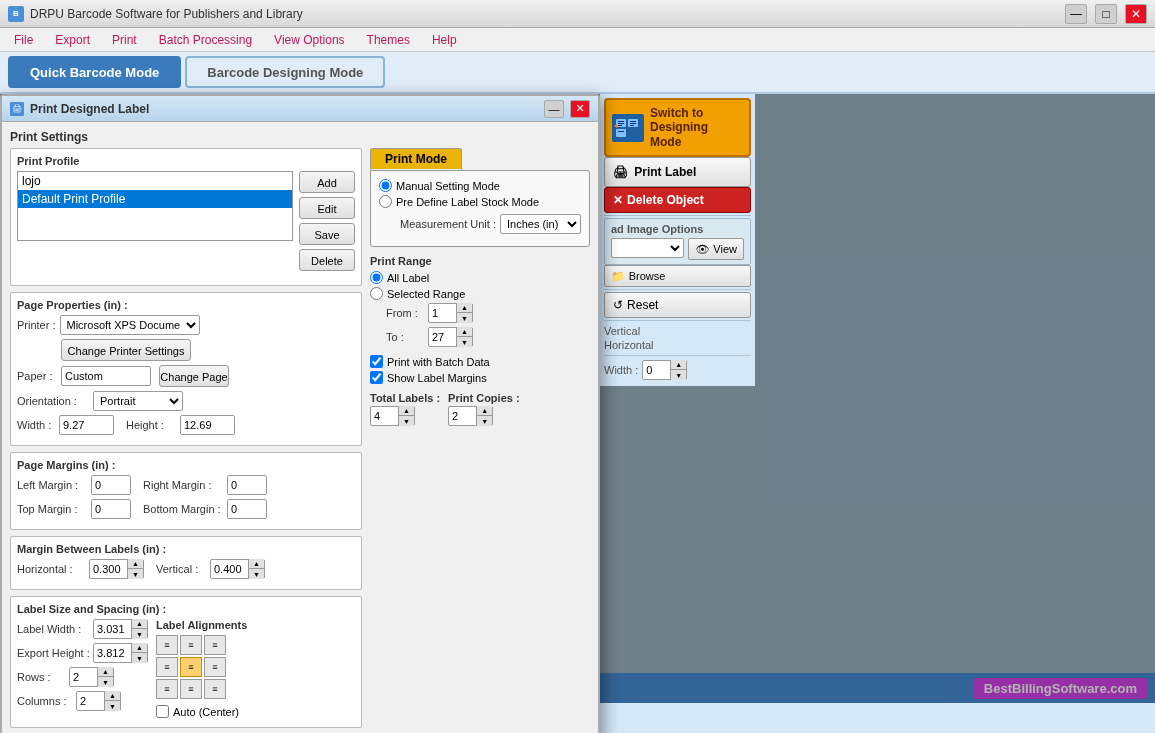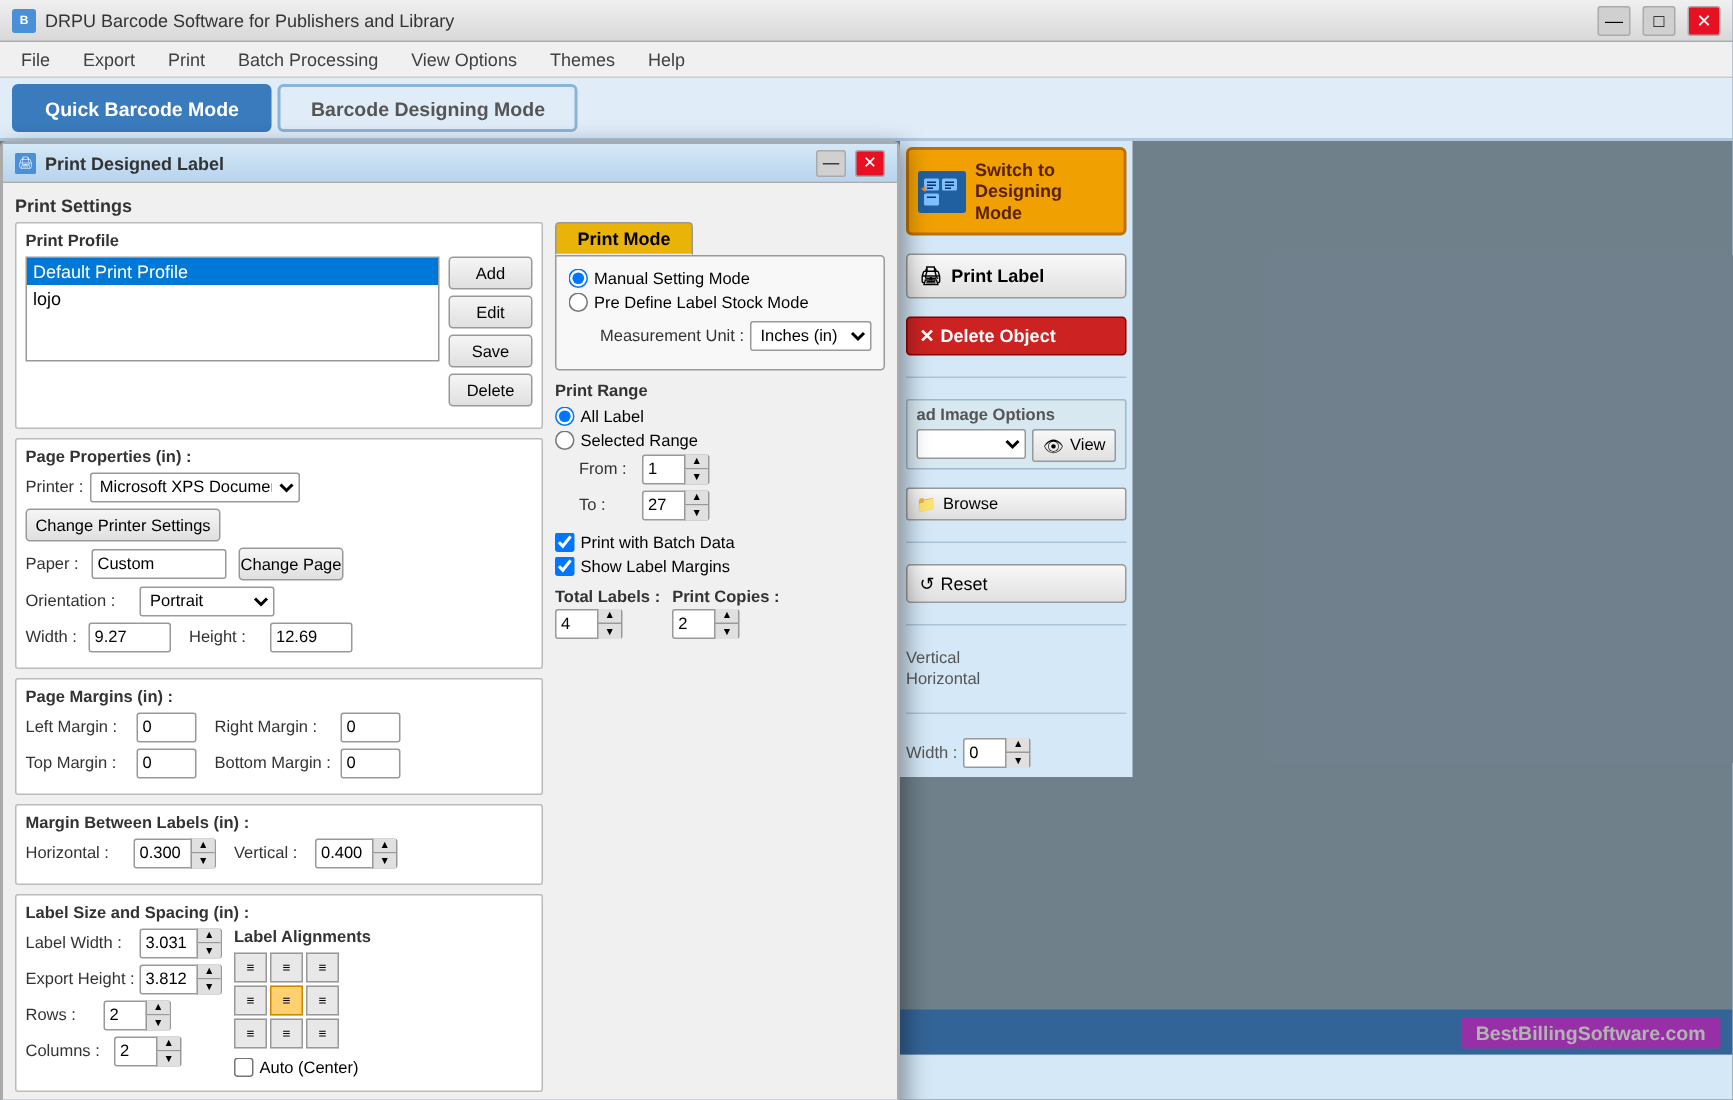--- a/index.html
+++ b/index.html
@@ -23,21 +23,21 @@
     
     .menubar {
       background: #f0f0f0;
       height: 24px;
       display: flex;
       align-items: center;
       padding: 0 4px;
       border-bottom: 1px solid #ccc;
       gap: 2px;
     }
-    .menu-item { padding: 2px 10px; font-size: 12px; cursor: pointer; border-radius: 2px; color: #404040; }
+    .menu-item { padding: 2px 10px; font-size: 12px; cursor: pointer; border-radius: 2px; color: #be185d; }
 
     
     .mode-bar {
       background: #e0ecf8;
       height: 42px;
       display: flex;
       align-items: center;
       padding: 0 8px;
       gap: 0;
       border-bottom: 2px solid #b0c8e0;
@@ -202,21 +202,21 @@
     }
     .align-cell.active { background: #ffd070; border-color: #cc8800; }
 
     
     .right-panel {
       width: 155px;
       background: #d4e8f7;
       padding: 4px;
       display: flex;
       flex-direction: column;
-      gap: 12px;
+      gap: 0;
     }
 
     
     .switch-btn {
       background: #f0a000;
       border: 2px solid #c07000;
       border-radius: 4px;
       padding: 6px;
       display: flex;
       align-items: center;
@@ -398,42 +398,42 @@
         <div class="section-header">Print Settings</div>
 
         <div class="two-col">
 
           <div class="left-col">
 
             <div class="box-section">
               <div class="box-title">Print Profile</div>
               <div class="profile-section">
                 <div class="profile-list">
+                  <div class="profile-item">lojo</div>
                   <div class="profile-item selected">Default Print Profile</div>
-                  <div class="profile-item">lojo</div>
                 </div>
                 <div class="profile-buttons">
                   <div class="small-btn">Add</div>
                   <div class="small-btn">Edit</div>
                   <div class="small-btn">Save</div>
                   <div class="small-btn">Delete</div>
                 </div>
               </div>
             </div>
 
             <div class="box-section">
               <div class="box-title">Page Properties (in) :</div>
               <div class="form-row">
                 <span class="form-label">Printer :</span>
                 <select class="form-select" style="width:140px;">
                   <option>Microsoft XPS Document Writer</option>
                 </select>
               </div>
               <div class="form-row">
-                <button class="small-btn" style="width:130px; ">Change Printer Settings</button>
+                <button class="small-btn" style="width:130px; margin-left:44px;">Change Printer Settings</button>
               </div>
               <div class="form-row" style="margin-top:4px;">
                 <span class="form-label" style="width:40px;">Paper :</span>
                 <input class="form-input" style="width: 90px;" value="Custom">
                 <button class="small-btn" style="width:70px; margin-left:4px;">
                   <span>Change Page</span>
                 </button>
               </div>
               <div class="form-row">
                 <span class="form-label" style="width:72px;">Orientation :</span>

